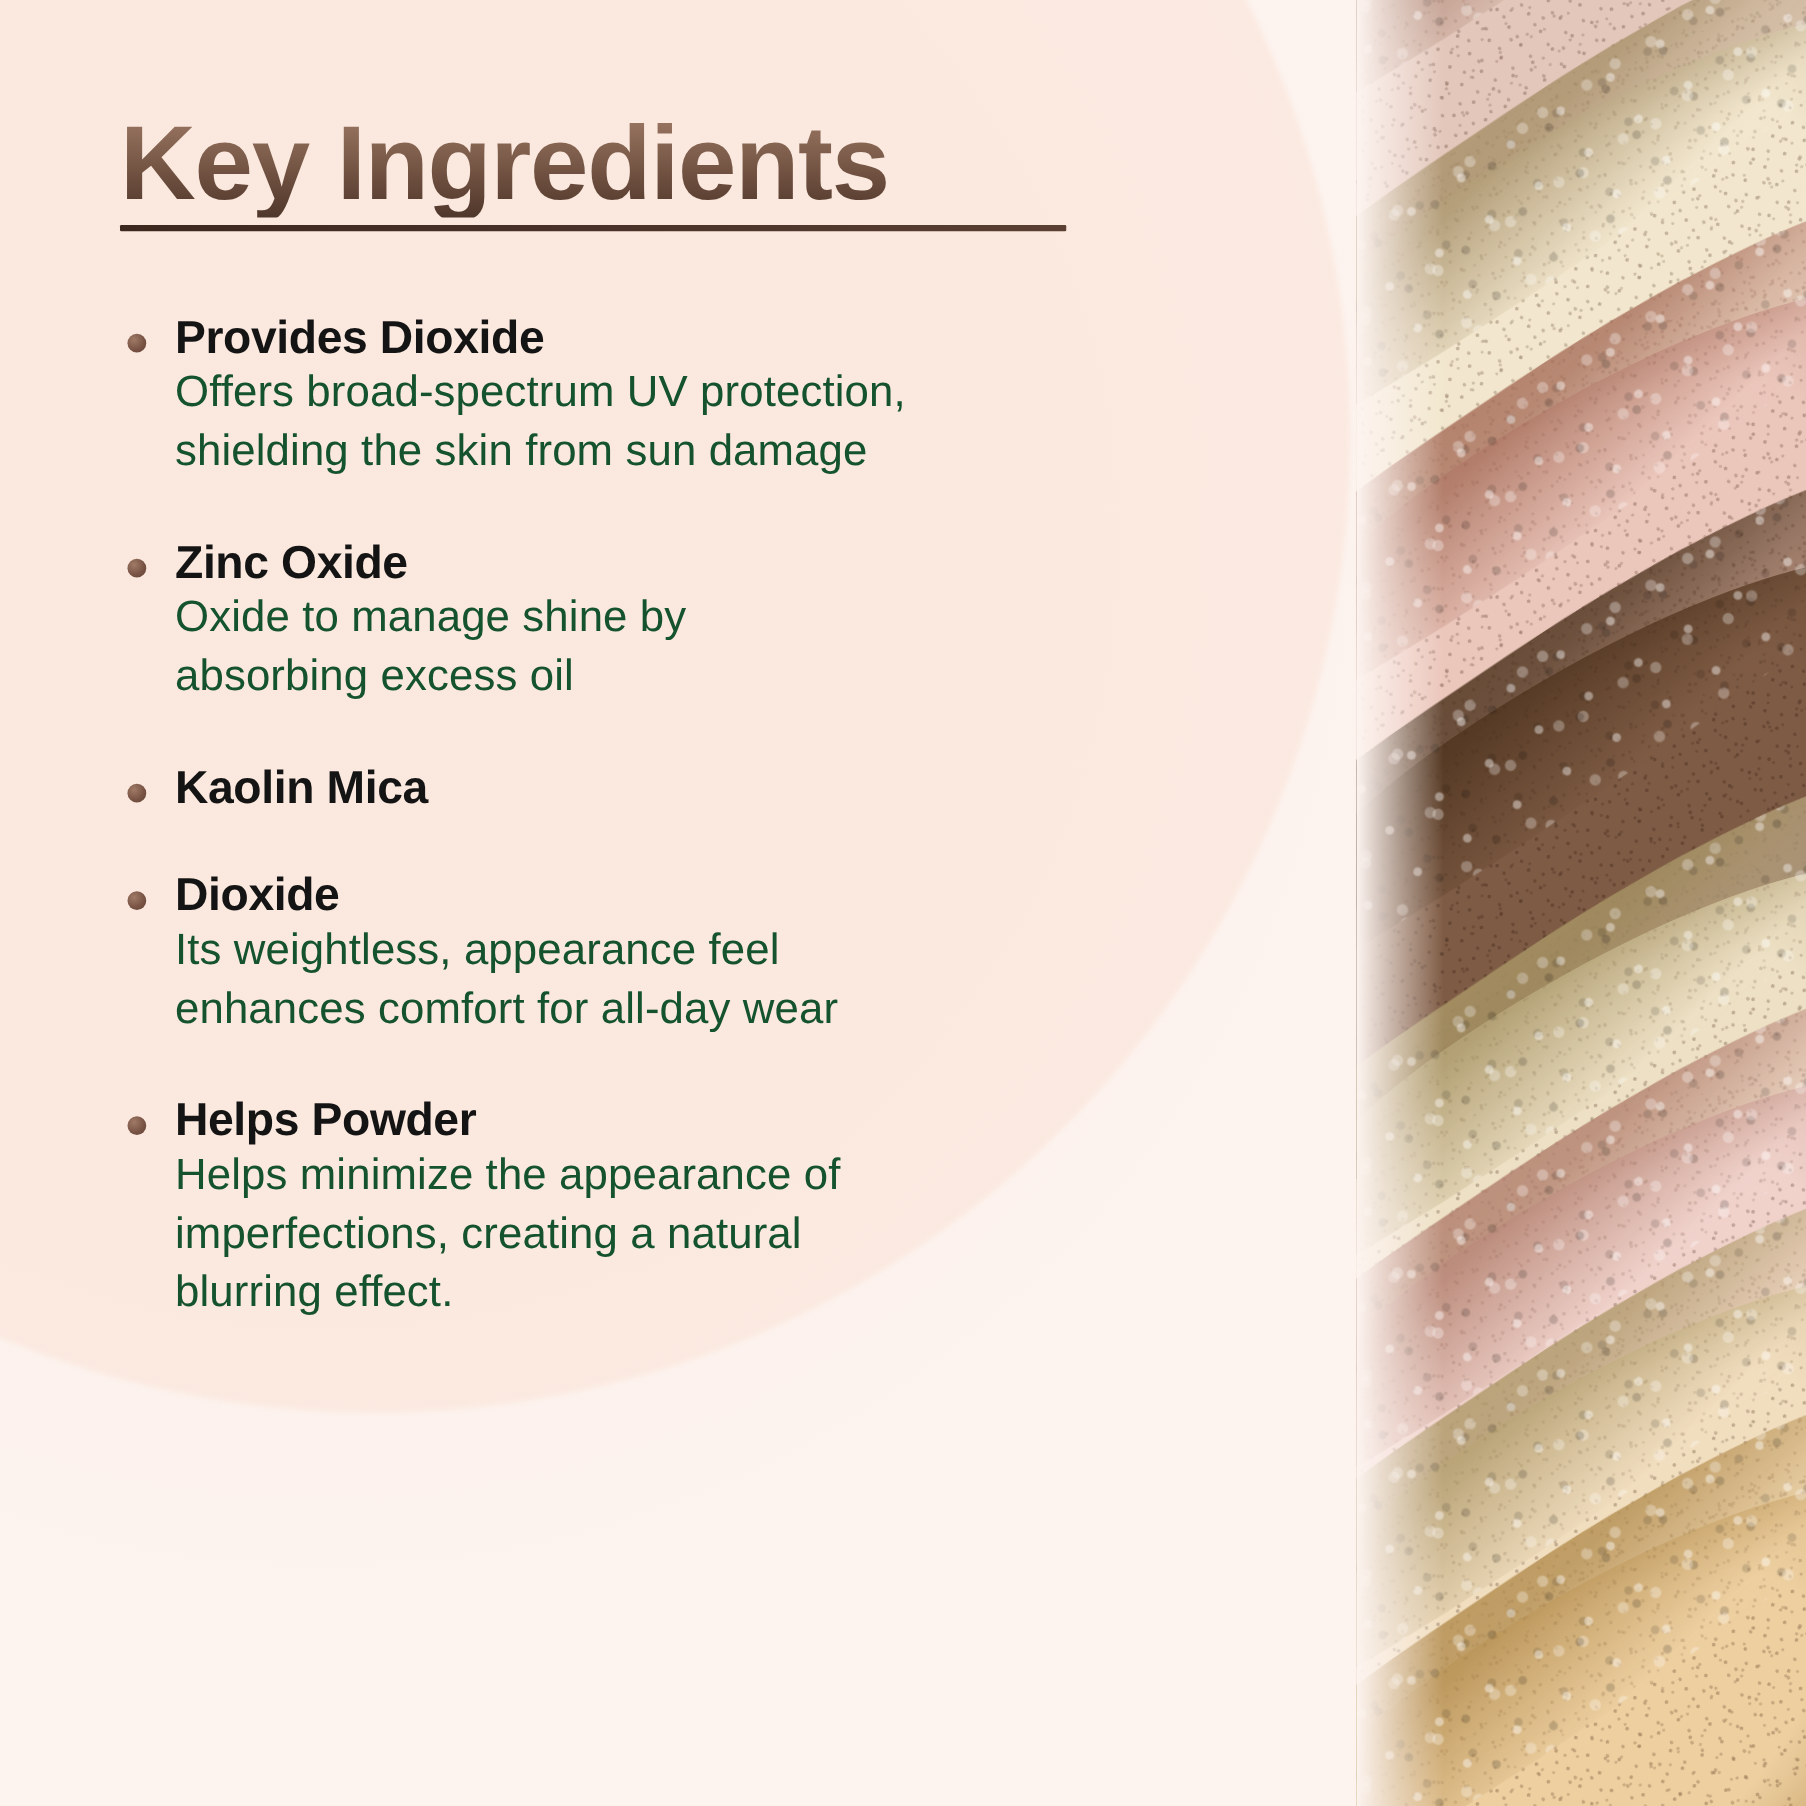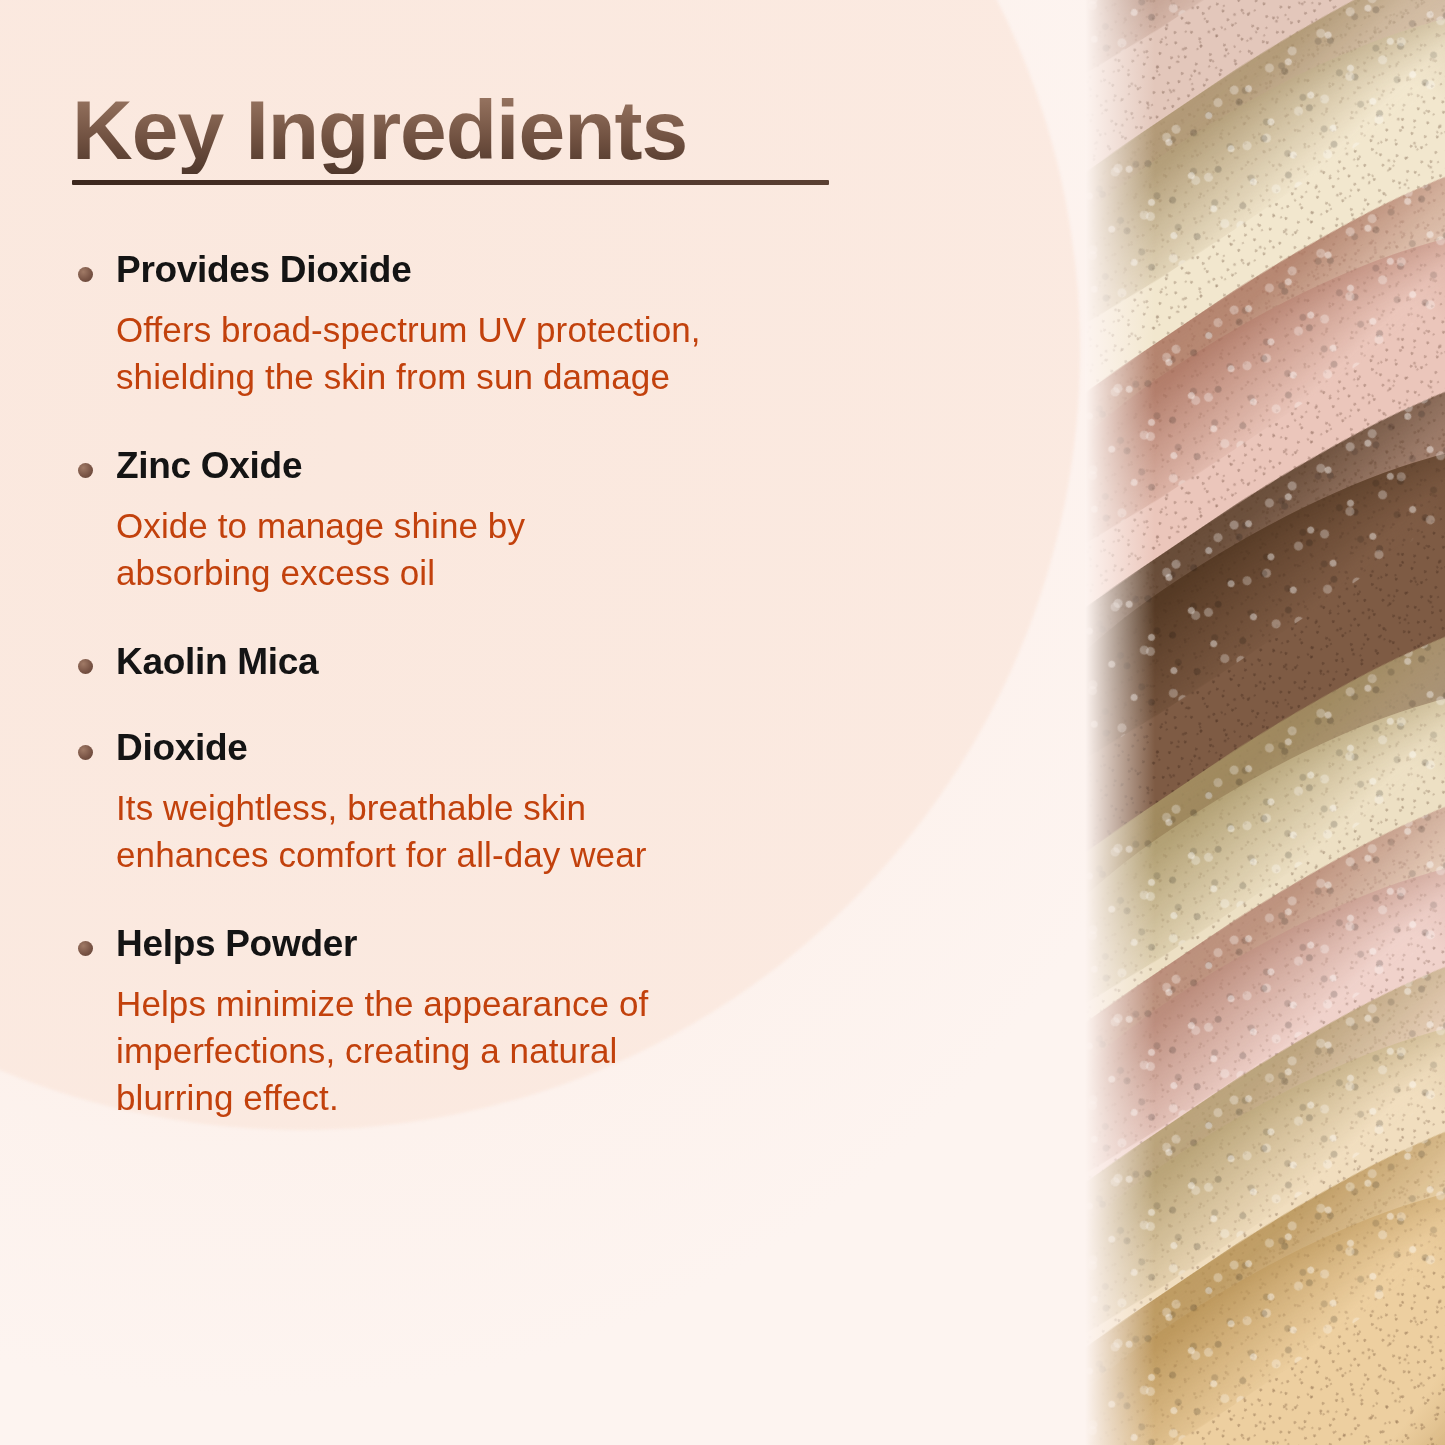--- a/index.html
+++ b/index.html
@@ -27,21 +27,21 @@
     filter:blur(1.5px);
   }
   .bg-wash{
     position:absolute; inset:0;
     background:radial-gradient(circle at 18% 30%, rgba(250,230,219,.55) 0%, rgba(253,244,240,0) 62%);
   }
 
   
   .content{
     position:absolute;
-    left:72px; top:88px;
+    left:96px; top:88px;
     width:880px;
   }
 
   .title-wrap{ position:relative; display:inline-block; }
 
   .title{
     font-size:84px;
     font-weight:bold;
     letter-spacing:-1px;
     line-height:1.02;
@@ -78,24 +78,24 @@
     font-size:37px;
     font-weight:bold;
     color:#141414;
     letter-spacing:-.3px;
     line-height:1.14;
   }
 
   .ing-desc{
     font-size:35px;
     font-weight:300;
-    color:#c2410c;
+    color:#14532d;
     line-height:1.34;
     letter-spacing:.1px;
-    margin-top:16px;
+    margin-top:0;
     white-space:pre-line;
   }
 
   
   .swatch-col{
     position:absolute;
     right:0; top:0;
     width:360px; height:1445px;
     overflow:hidden;
     background:#FBF4F0;
@@ -205,21 +205,21 @@
       </div>
 
       <div class="ing-item">
         <span class="dot"></span>
         <div class="ing-name">Kaolin Mica</div>
       </div>
 
       <div class="ing-item">
         <span class="dot"></span>
         <div class="ing-name">Dioxide</div>
-        <div class="ing-desc">Its weightless, breathable skin
+        <div class="ing-desc">Its weightless, appearance feel
 enhances comfort for all-day wear</div>
       </div>
 
       <div class="ing-item">
         <span class="dot"></span>
         <div class="ing-name">Helps Powder</div>
         <div class="ing-desc">Helps minimize the appearance of
 imperfections, creating a natural
 blurring effect.</div>
       </div>

